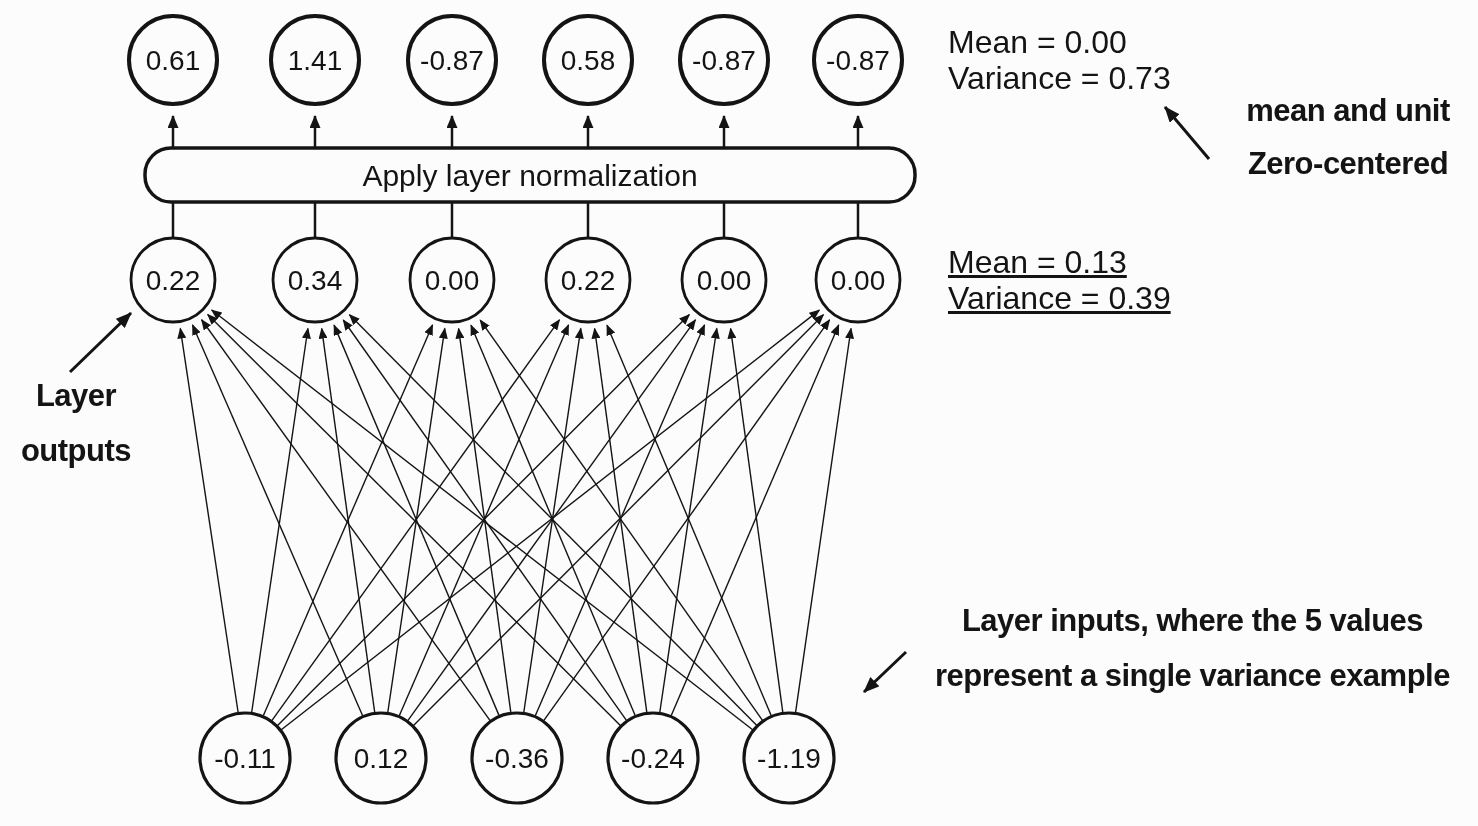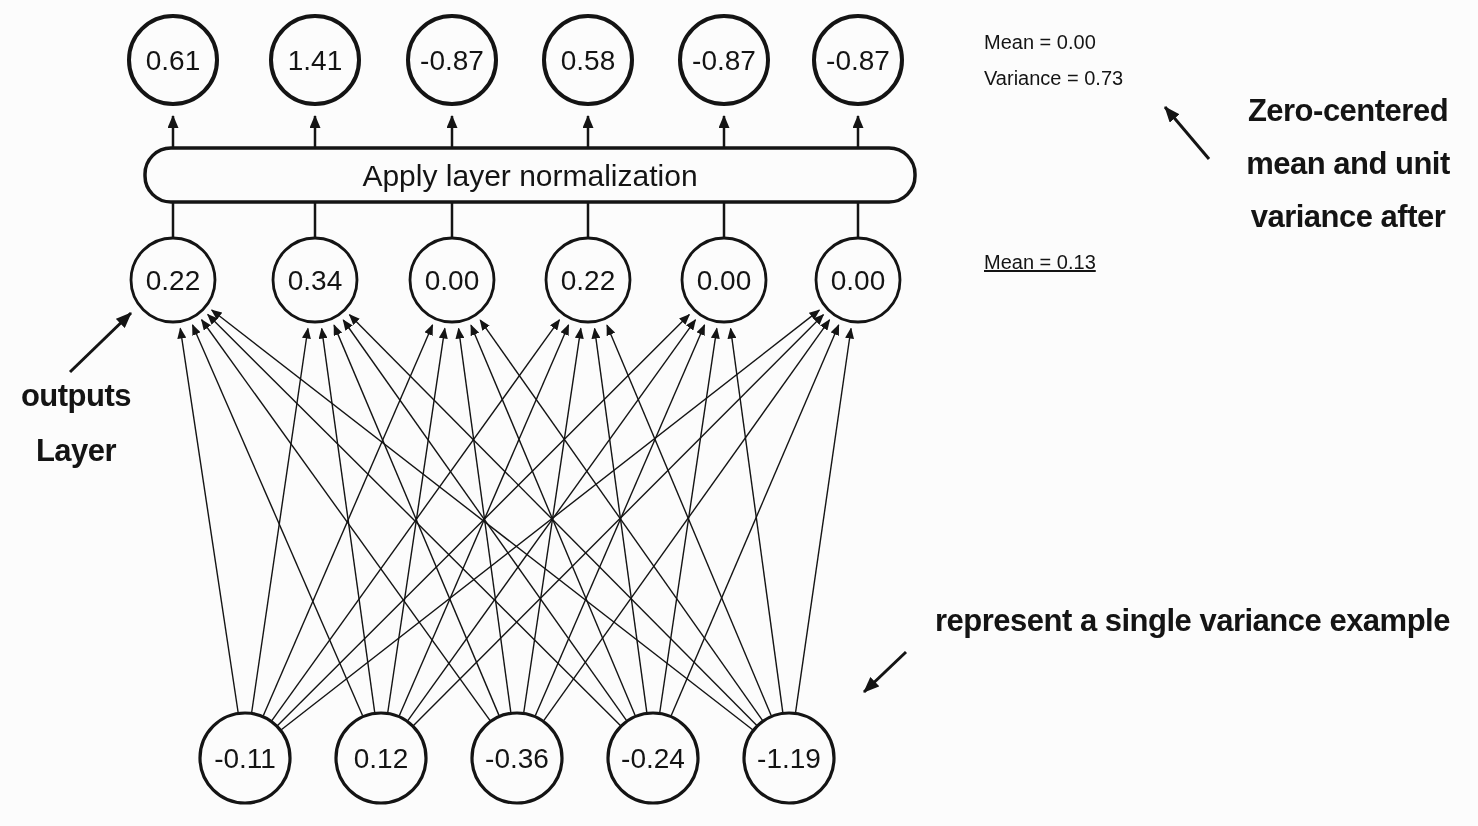--- a/index.html
+++ b/index.html
@@ -19,23 +19,22 @@
   .node-text{
     font-family:"Liberation Sans","DejaVu Sans",sans-serif;
     font-size:28px;fill:var(--ink);
   }
   .box-text{
     font-family:"Liberation Sans","DejaVu Sans",sans-serif;
     font-size:30px;fill:var(--ink);
   }
   .stats{
     position:absolute;left:948px;
-    font-size:20px;line-height:36px;color:var(--ink);
+    font-size:32px;line-height:36px;color:var(--ink);
     white-space:nowrap;
-    margin-left:36px;
   }
   .stats-top{top:24px;}
   .stats-mid{top:244px;text-decoration:underline;}
   .callout{
     position:absolute;
     font-weight:bold;color:var(--ink);
     text-align:center;white-space:nowrap;
     letter-spacing:-0.5px;
   }
   .zero-centered{left:1226px;top:84px;width:244px;font-size:31px;line-height:53px;}
@@ -190,30 +189,31 @@
       </g>
     </svg>
 
   <div class="stats stats-top">
     <div>Mean = 0.00</div>
     <div>Variance = 0.73</div>
   </div>
 
   <div class="stats stats-mid">
     <div>Mean = 0.13</div>
+    <div>Variance = 0.39</div>
   </div>
 
   <div class="callout zero-centered">
+    <div>mean and unit</div>
     <div>Zero-centered</div>
-    <div>mean and unit</div>
-    <div>variance after</div>
   </div>
 
   <div class="callout layer-outputs">
+    <div>Layer</div>
     <div>outputs</div>
-    <div>Layer</div>
   </div>
 
   <div class="callout layer-inputs">
+    <div>Layer inputs, where the 5 values</div>
     <div>represent a single variance example</div>
   </div>
 
 </div>
 
 </body></html>

